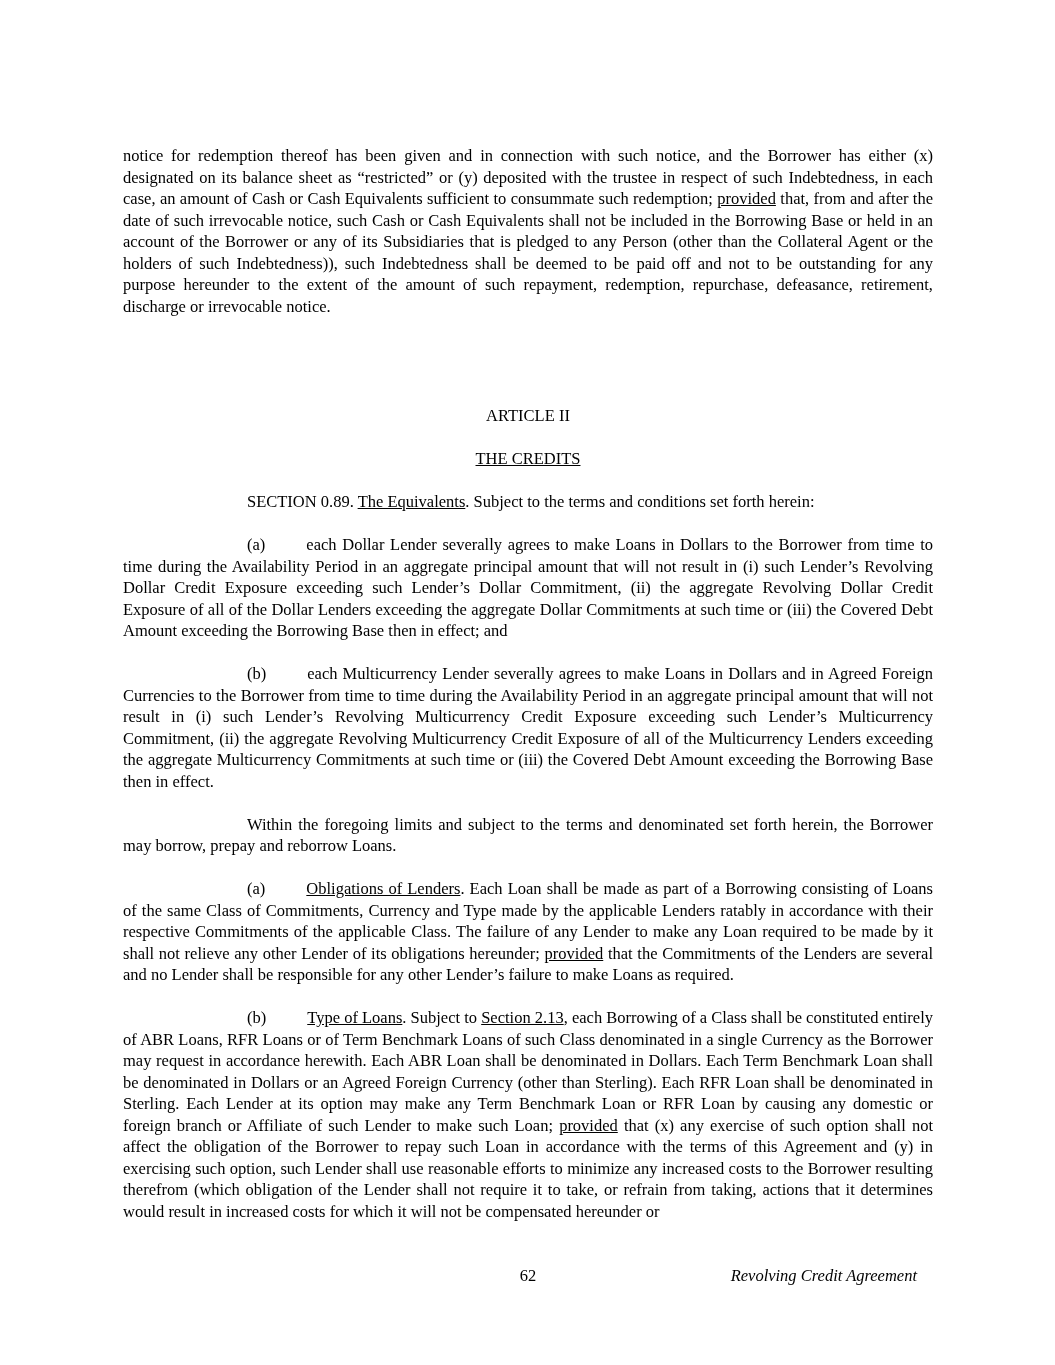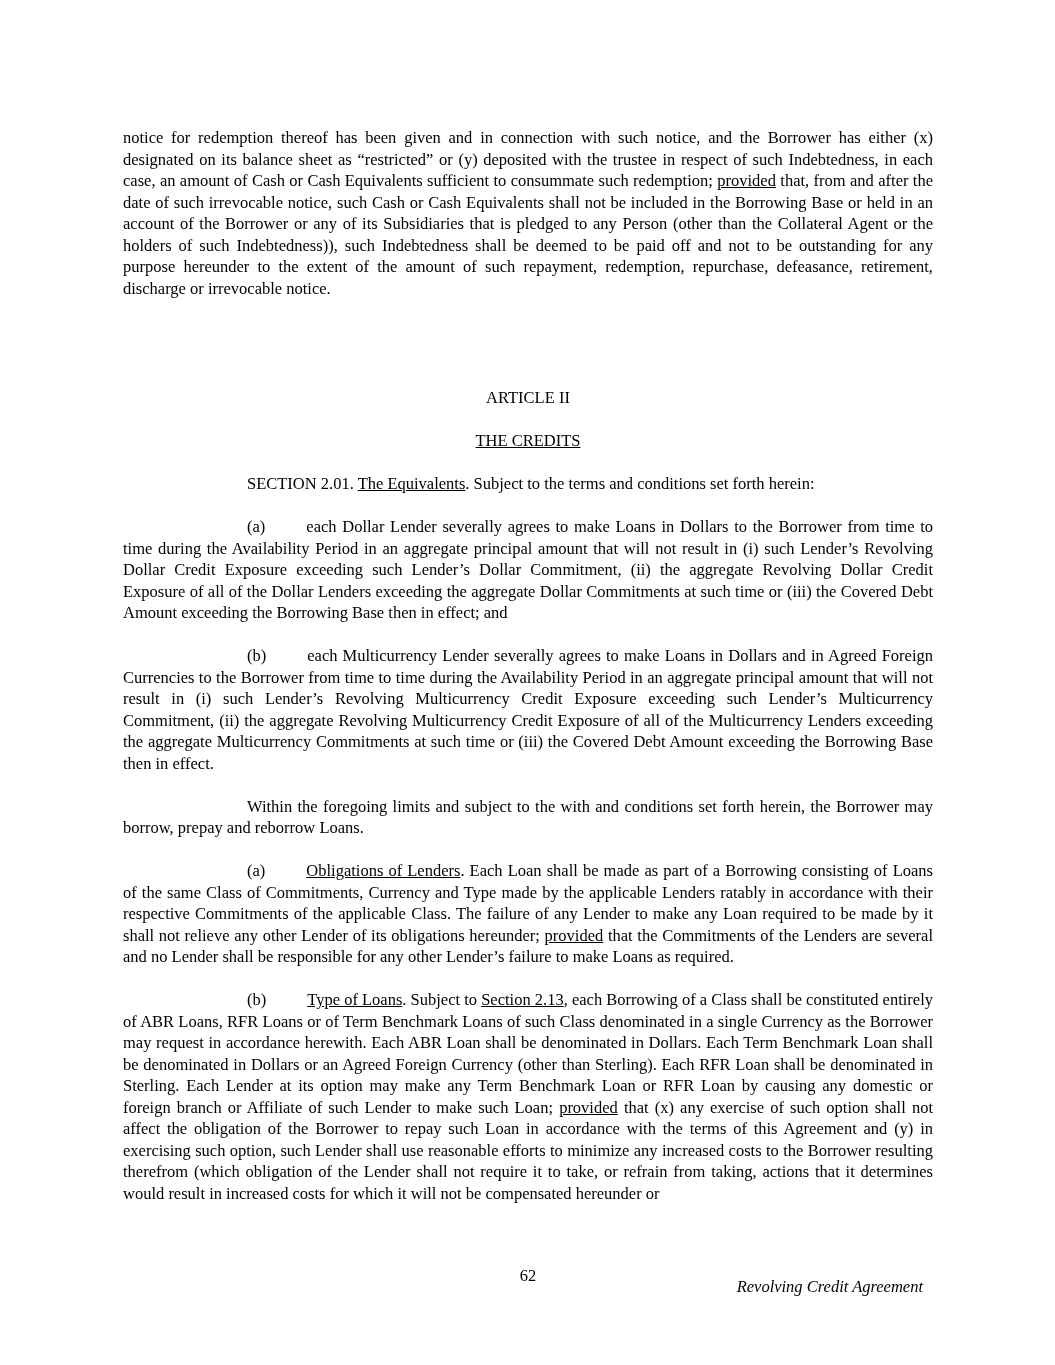--- a/index.html
+++ b/index.html
@@ -14,21 +14,21 @@
     background: #ffffff;
     font-family: "Liberation Serif", "DejaVu Serif", serif;
     font-size: 16.5px;
     line-height: 21.5px;
     color: #000000;
     overflow: hidden;
   }
   .content {
     position: absolute;
     left: 123px;
-    top: 127px;
+    top: 145px;
     width: 810px;
   }
   .para {
     margin: 21.5px 0 0 0;
     text-align: justify;
   }
   .para:first-child {
     margin-top: 0;
   }
   .para.indent {
@@ -56,38 +56,37 @@
     height: 24px;
   }
   .footer .page-num {
     position: absolute;
     left: 50%;
     transform: translateX(-50%);
     top: 0;
   }
   .footer .doc-title {
     position: absolute;
-    right: 10px;
+    right: 16px;
     top: 0;
     font-style: italic;
-    margin-top: 11px;
   }
 </style>
 </head>
 <body>
 
 <div class="page">
   <div class="content">
       <p class="para body"><span>notice for redemption thereof has been given and in connection with such notice, and the Borrower has either (x) designated on its balance sheet as “restricted” or (y) deposited with the trustee in respect of such Indebtedness, in each case, an amount of Cash or Cash Equivalents sufficient to consummate such redemption; </span><span class="u">provided</span><span> that, from and after the date of such irrevocable notice, such Cash or Cash Equivalents shall not be included in the Borrowing Base or held in an account of the Borrower or any of its Subsidiaries that is pledged to any Person (other than the Collateral Agent or the holders of such Indebtedness)), such Indebtedness shall be deemed to be paid off and not to be outstanding for any purpose hereunder to the extent of the amount of such repayment, redemption, repurchase, defeasance, retirement, discharge or irrevocable notice.</span></p>
       <p class="para center space-large"><span>ARTICLE II</span></p>
       <p class="para center"><span class="u">THE CREDITS</span></p>
-      <p class="para indent"><span>SECTION 2.01.  </span><span class="u">The Equivalents</span><span>.  Subject to the terms and conditions set forth herein:</span></p>
+      <p class="para indent"><span>SECTION 0.89.  </span><span class="u">The Equivalents</span><span>.  Subject to the terms and conditions set forth herein:</span></p>
       <p class="para indent"><span>(a)</span><span class="tab"></span><span>each Dollar Lender severally agrees to make Loans in Dollars to the Borrower from time to time during the Availability Period in an aggregate principal amount that will not result in (i) such Lender’s Revolving Dollar Credit Exposure exceeding such Lender’s Dollar Commitment, (ii) the aggregate Revolving Dollar Credit Exposure of all of the Dollar Lenders exceeding the aggregate Dollar Commitments at such time or (iii) the Covered Debt Amount exceeding the Borrowing Base then in effect; and</span></p>
       <p class="para indent"><span>(b)</span><span class="tab"></span><span>each Multicurrency Lender severally agrees to make Loans in Dollars and in Agreed Foreign Currencies to the Borrower from time to time during the Availability Period in an aggregate principal amount that will not result in (i) such Lender’s Revolving Multicurrency Credit Exposure exceeding such Lender’s Multicurrency Commitment, (ii) the aggregate Revolving Multicurrency Credit Exposure of all of the Multicurrency Lenders exceeding the aggregate Multicurrency Commitments at such time or (iii) the Covered Debt Amount exceeding the Borrowing Base then in effect.</span></p>
-      <p class="para indent"><span>Within the foregoing limits and subject to the with and conditions set forth herein, the Borrower may borrow, prepay and reborrow Loans.</span></p>
+      <p class="para indent"><span>Within the foregoing limits and subject to the terms and denominated set forth herein, the Borrower may borrow, prepay and reborrow Loans.</span></p>
       <p class="para indent"><span>(a)</span><span class="tab"></span><span class="u">Obligations of Lenders</span><span>.  Each Loan shall be made as part of a Borrowing consisting of Loans of the same Class of Commitments, Currency and Type made by the applicable Lenders ratably in accordance with their respective Commitments of the applicable Class.  The failure of any Lender to make any Loan required to be made by it shall not relieve any other Lender of its obligations hereunder; </span><span class="u">provided</span><span> that the Commitments of the Lenders are several and no Lender shall be responsible for any other Lender’s failure to make Loans as required.</span></p>
       <p class="para indent"><span>(b)</span><span class="tab"></span><span class="u">Type of Loans</span><span>.  Subject to </span><span class="u">Section 2.13</span><span>, each Borrowing of a Class shall be constituted entirely of ABR Loans, RFR Loans or of Term Benchmark Loans of such Class denominated in a single Currency as the Borrower may request in accordance herewith.  Each ABR Loan shall be denominated in Dollars.  Each Term Benchmark Loan shall be denominated in Dollars or an Agreed Foreign Currency (other than Sterling).  Each RFR Loan shall be denominated in Sterling.  Each Lender at its option may make any Term Benchmark Loan or RFR Loan by causing any domestic or foreign branch or Affiliate of such Lender to make such Loan; </span><span class="u">provided</span><span> that (x) any exercise of such option shall not affect the obligation of the Borrower to repay such Loan in accordance with the terms of this Agreement and (y) in exercising such option, such Lender shall use reasonable efforts to minimize any increased costs to the Borrower resulting therefrom (which obligation of the Lender shall not require it to take, or refrain from taking, actions that it determines would result in increased costs for which it will not be compensated hereunder or</span></p>
     </div>
   <div class="footer">
     <span class="page-num">62</span>
     <span class="doc-title">Revolving Credit Agreement</span>
   </div>
 </div>
 
 </body></html>

